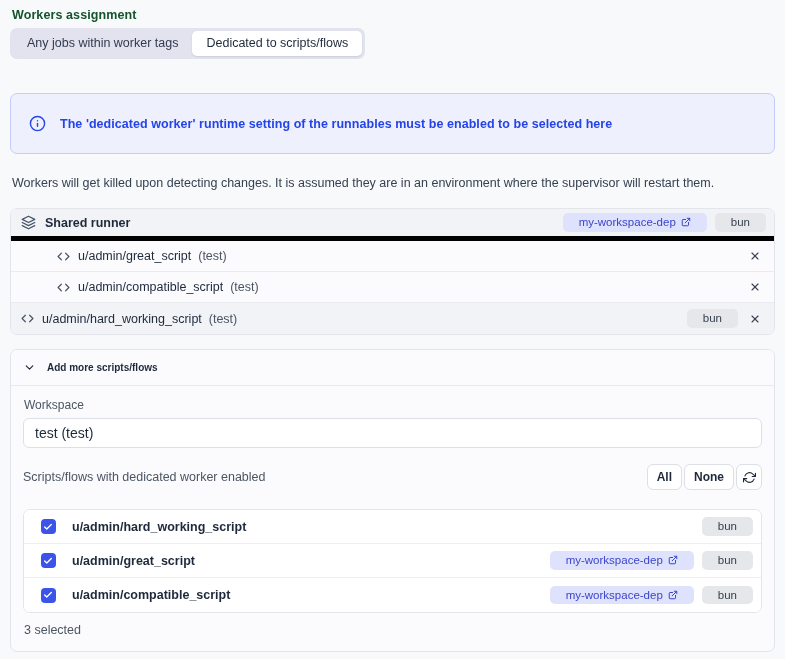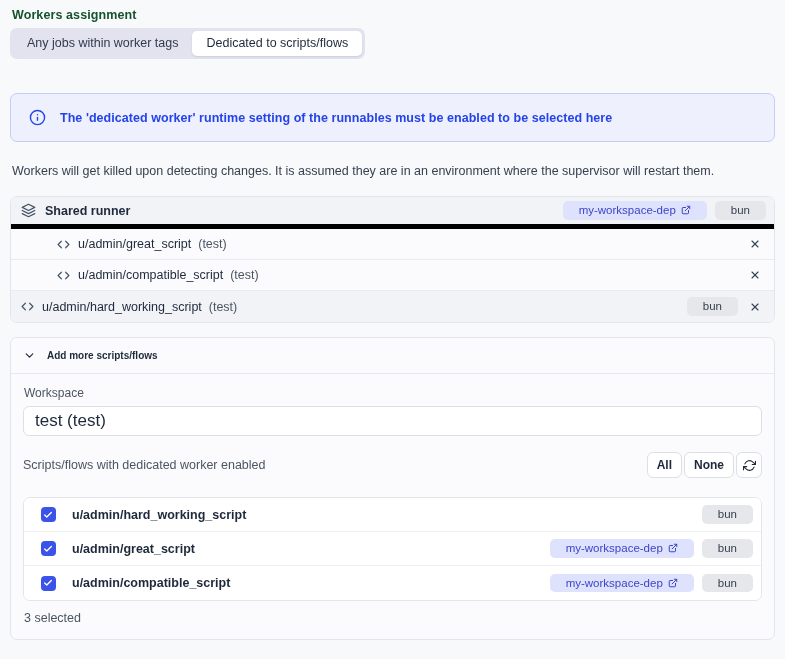--- a/index.html
+++ b/index.html
@@ -57,21 +57,21 @@
     color: #1e293b;
     box-shadow: 0 1px 2px rgba(16,24,40,0.10);
   }
 
   
   .banner {
     margin-top: 34px;
     background: #eef0fe;
     border: 1px solid #c6ccfb;
     border-radius: 7px;
-    height: 49px;
+    height: 61px;
     display: flex;
     align-items: center;
     padding: 0 18px;
     gap: 14px;
   }
   .banner-icon { flex: 0 0 auto; display: flex; align-items: center; }
   .banner-text {
     font-size: 12.5px;
     font-weight: bold;
     color: #2544e8;
@@ -188,21 +188,21 @@
     margin-bottom: 6px;
     padding-left: 1px;
   }
   .ws-input {
     width: 100%;
     height: 30px;
     background: #ffffff;
     border: 1px solid #dcdfe5;
     border-radius: 6px;
     padding: 0 11px;
-    font-size: 17px;
+    font-size: 14px;
     color: #1e293b;
     font-family: "Liberation Sans", sans-serif;
     outline: none;
   }
 
   .list-head {
     display: flex;
     align-items: center;
     margin-top: 16px;
     margin-bottom: 19px;

